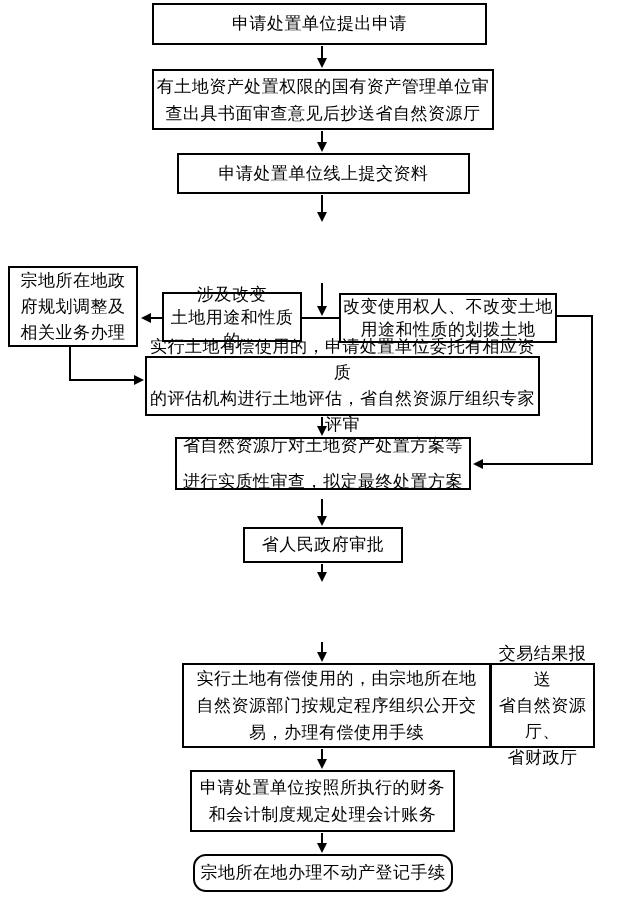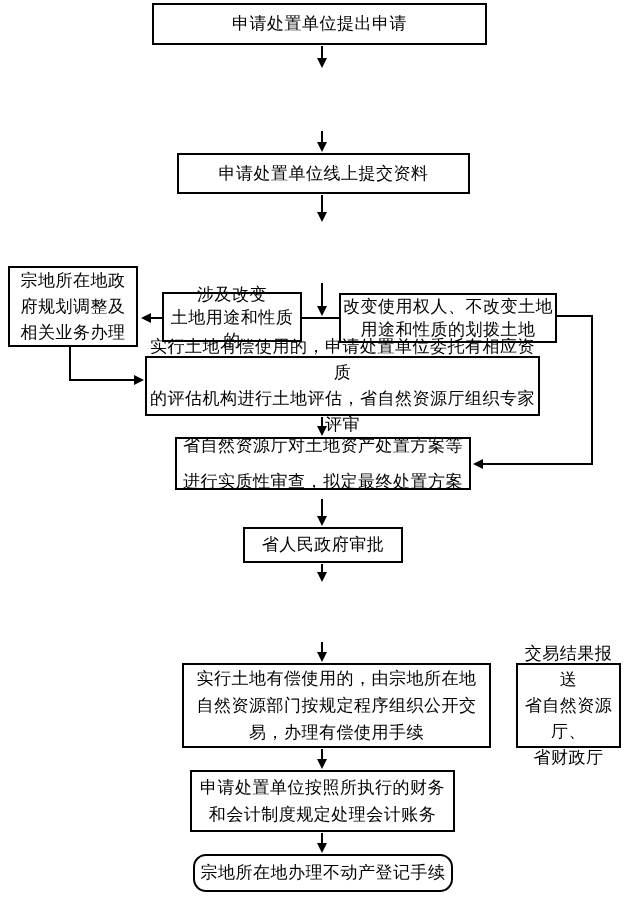--- a/index.html
+++ b/index.html
@@ -42,21 +42,21 @@
   #n-online-submit { left:177px; top:153px; width:293px; height:41px; }
   #n-precheck      { left:161px; top:223px; width:326px; height:59px; }
   #n-planning      { left:8px;   top:266px; width:130px; height:81px; }
   #n-change-use    { left:162px; top:292px; width:140px; height:50px; line-height:23px; }
   #n-allocated     { left:339px; top:293px; width:218px; height:50px; line-height:23px; }
   #n-appraisal     { left:145px; top:356px; width:395px; height:60px; }
   #n-substantive   { left:175px; top:437px; width:296px; height:53px; line-height:36px; }
   #n-gov-approval  { left:243px; top:527px; width:160px; height:36px; }
   #n-implementation{ left:202px; top:583px; width:243px; height:58px; }
   #n-trade         { left:182px; top:663px; width:309px; height:85px; line-height:27px; }
-  #n-trade-result  { left:490px; top:663px; width:105px; height:85px;margin-left:26px; }
+  #n-trade-result  { left:490px; top:663px; width:105px; height:85px; }
   #n-accounting    { left:190px; top:770px; width:265px; height:62px; line-height:27px;text-align:center; }
   #n-registration  { left:193px; top:854px; width:260px; height:38px;border-radius:13px; }
 </style>
 </head>
 <body>
 
 <div class="canvas">
 
   <svg class="connectors" viewBox="0 0 625 900" xmlns="http://www.w3.org/2000/svg">
     <defs>
@@ -77,20 +77,22 @@
       <path d="M322,499 L322,524" marker-end="url(#arrow)"></path>
       <path d="M322,564 L322,580" marker-end="url(#arrow)"></path>
       <path d="M322,642 L322,660" marker-end="url(#arrow)"></path>
       <path d="M463,705 L487,705" marker-end="url(#arrow)"></path>
       <path d="M322,749 L322,767" marker-end="url(#arrow)"></path>
       <path d="M322,833 L322,851" marker-end="url(#arrow)"></path>
     </g>
   </svg>
 
   <div class="node" id="n-apply">申请处置单位提出申请</div>
+  <div class="node" id="n-unit-review">有土地资产处置权限的国有资产管理单位审
+查出具书面审查意见后抄送省自然资源厅</div>
   <div class="node" id="n-online-submit">申请处置单位线上提交资料</div>
   <div class="node" id="n-planning">宗地所在地政
 府规划调整及
 相关业务办理</div>
   <div class="node" id="n-change-use">涉及改变
 土地用途和性质的</div>
   <div class="node" id="n-allocated">改变使用权人、不改变土地
 用途和性质的划拨土地</div>
   <div class="node" id="n-appraisal">实行土地有偿使用的，申请处置单位委托有相应资质
 的评估机构进行土地评估，省自然资源厅组织专家评审</div>

